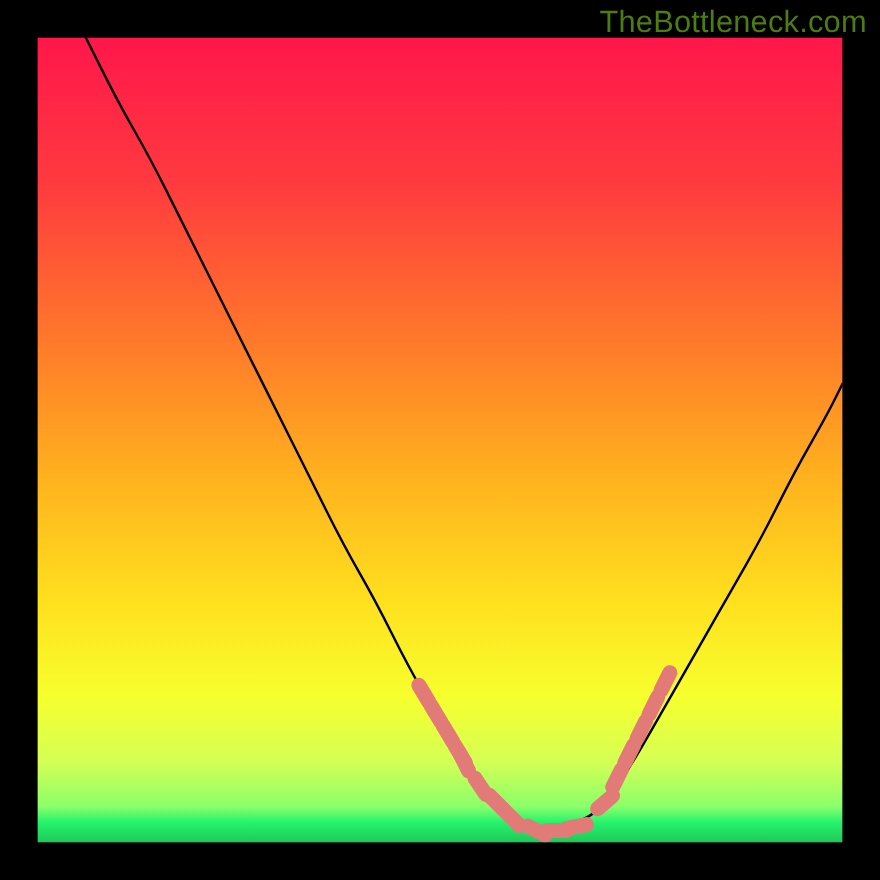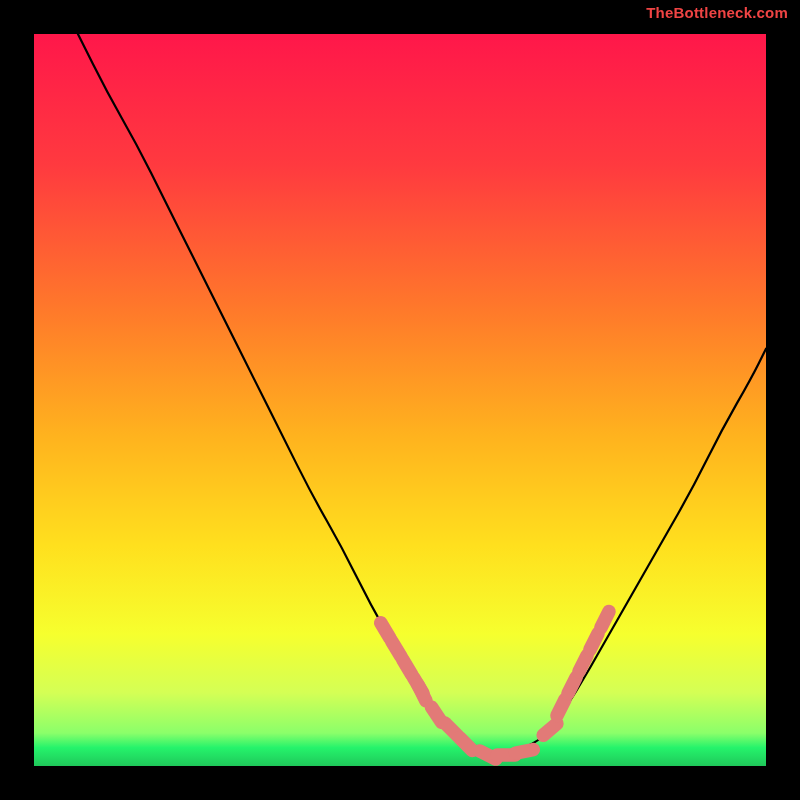--- a/index.html
+++ b/index.html
@@ -14,23 +14,23 @@
   .frame {
     position: relative;
     width: 800px;
     height: 800px;
     background: #000;
   }
   .watermark {
     position: absolute;
     top: 4px;
     right: 12px;
-    color: #ef4444;
-    font-size: 15px;
-    font-weight: 700;
+    color: #4d7c0f;
+    font-size: 28px;
+    font-weight: 400;
     letter-spacing: 0.2px;
   }
   .plot-wrap {
     position: absolute;
     left: 34px;
     top: 34px;
     width: 732px;
     height: 732px;
   }
   svg.plot {

